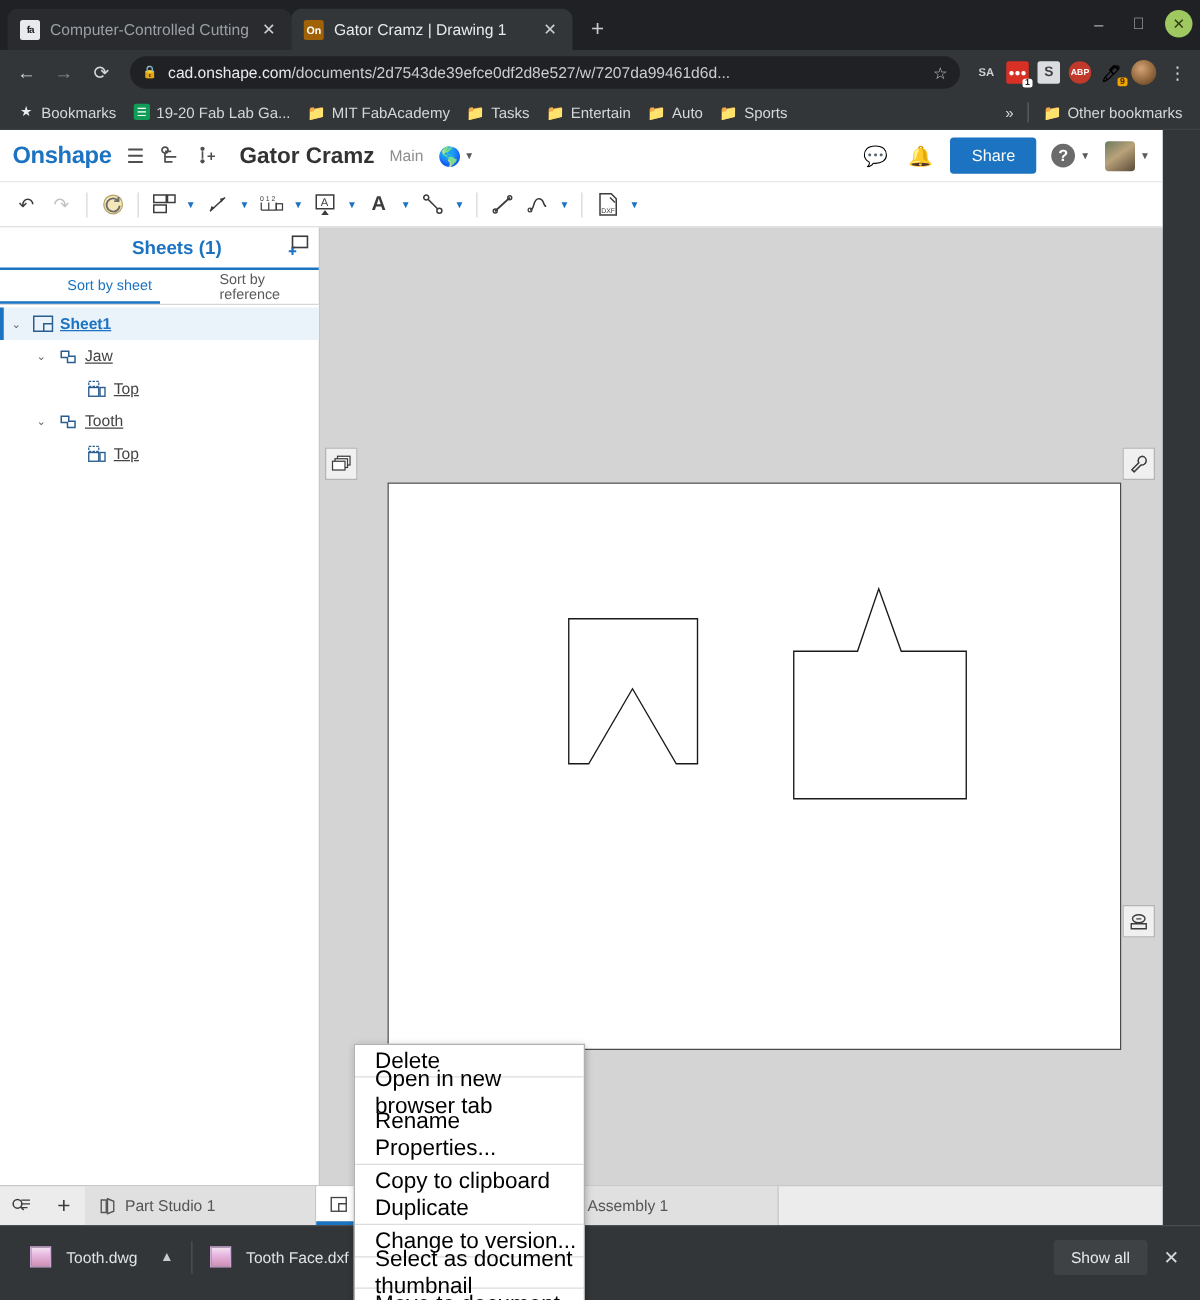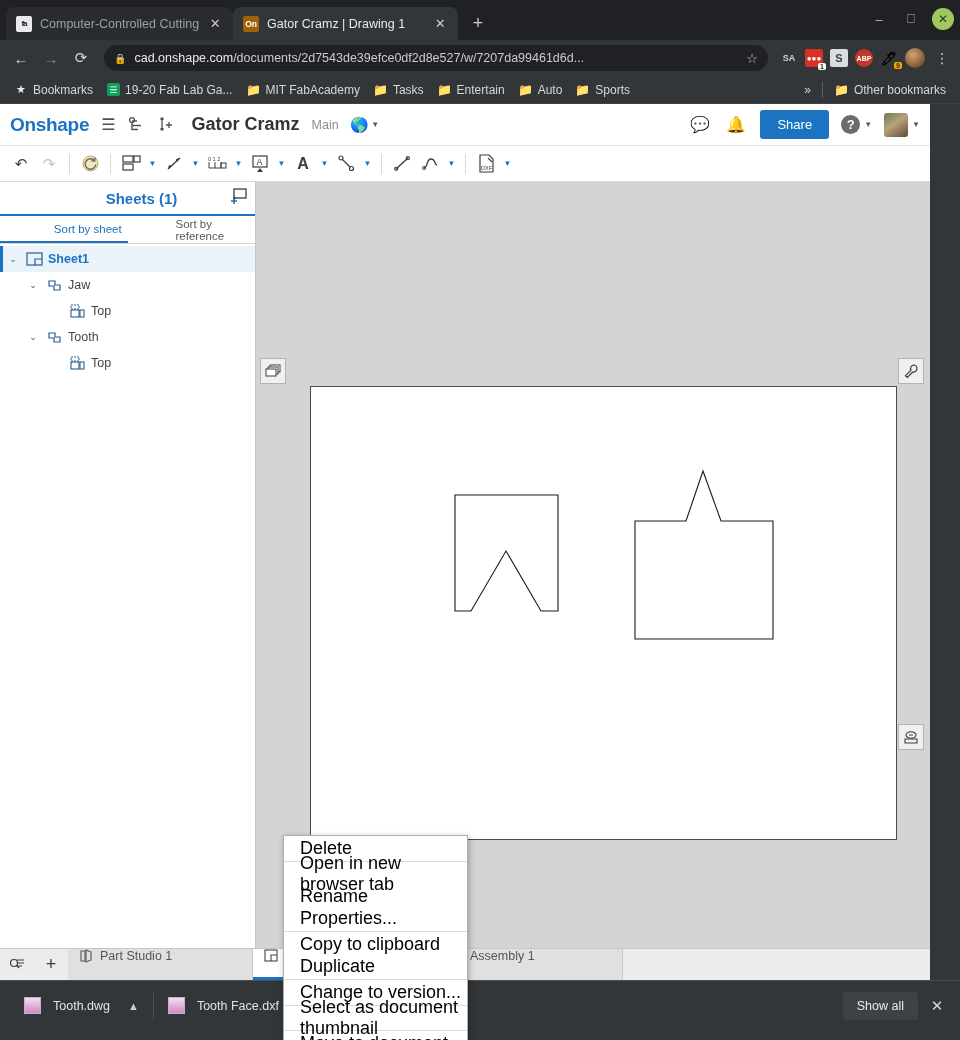--- a/index.html
+++ b/index.html
@@ -135,36 +135,36 @@
   .panel-tabs { display:flex; height:28px; border-bottom:1px solid #d7d7d7; }
   .panel-tab { flex:1; display:flex; align-items:center; justify-content:center;
      font-size: 11.5px; color:#5a5a5a;padding-left:48px; }
   .panel-tab.active { color:#1b73c1; border-bottom:2px solid #1b73c1; }
   .tree { padding-top: 2px; font-size: 12.5px; }
   .tree-row { height: 26px; display:flex; align-items:center; gap:5px; padding-left: 6px; }
   .tree-row.selected { background:#eaf2fa; border-left:3px solid #1b73c1; padding-left:3px; }
   .tree-row.selected .tree-label { color:#1b73c1; font-weight:bold; }
   .tree-chev { width:14px; text-align:center; color:#5a5a5a; font-size:9px; }
   .tree-ico { width:18px; height:15px; display:flex;align-items:center;justify-content:center; }
-  .tree-label { color:#444; }
+  .tree-label { color:#444;text-decoration:underline; }
   .indent1 { padding-left: 26px; }
   .indent2 { padding-left: 52px; margin-left: 16px; }
 
   .canvas { flex:1; background:#d4d4d4; position: relative; overflow:hidden; }
   .sheet { position:absolute; left: 54px; top: 204px; width: 587px; height: 454px;
      background:#fff; border: 1px solid #4a4a4a; }
   .side-btn { position:absolute; width:26px; height:26px; background:#f0f0f0;
      border:1px solid #b4b4b4; display:flex;align-items:center;justify-content:center;
      font-size:13px; color:#3c3c3c; }
 
   .os-footer { height:32px; background:#ececec; border-top:1px solid #c8c8c8;
      display:flex; align-items:stretch; }
   .ft-btn { width:34px; display:flex;align-items:center;justify-content:center;
      font-size:15px; color:#3c3c3c; }
-  .ft-tab { display:flex; align-items:flex-start; gap:6px; padding: 0 14px 0 10px;
+  .ft-tab { display:flex; align-items:center; gap:6px; padding: 0 14px 0 10px;
      font-size:12.5px; color:#555; background:#e0e0e0;
      border-right:1px solid #c8c8c8; min-width:185px; }
   .ft-tab.active { background:#fff; color:#222; border-bottom: 3px solid #1b73c1; }
   .ft-ico { width:16px; display:flex;align-items:center;justify-content:center;font-size:13px;color:#555;}
 
   
   .ctx-menu {
     position:absolute; left: 283px; top: 731px; width: 185px;
     background:#fff; border:1px solid #b0b0b0; box-shadow: 1px 2px 6px rgba(0,0,0,.3);
     z-index: 50; padding: 1px 0;

